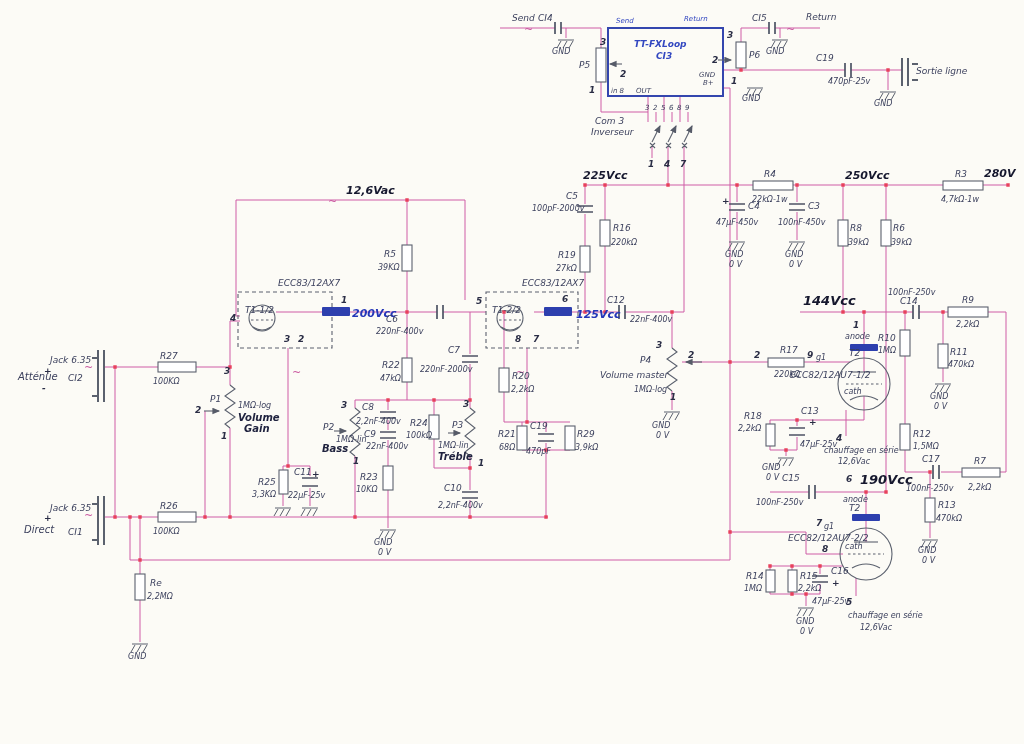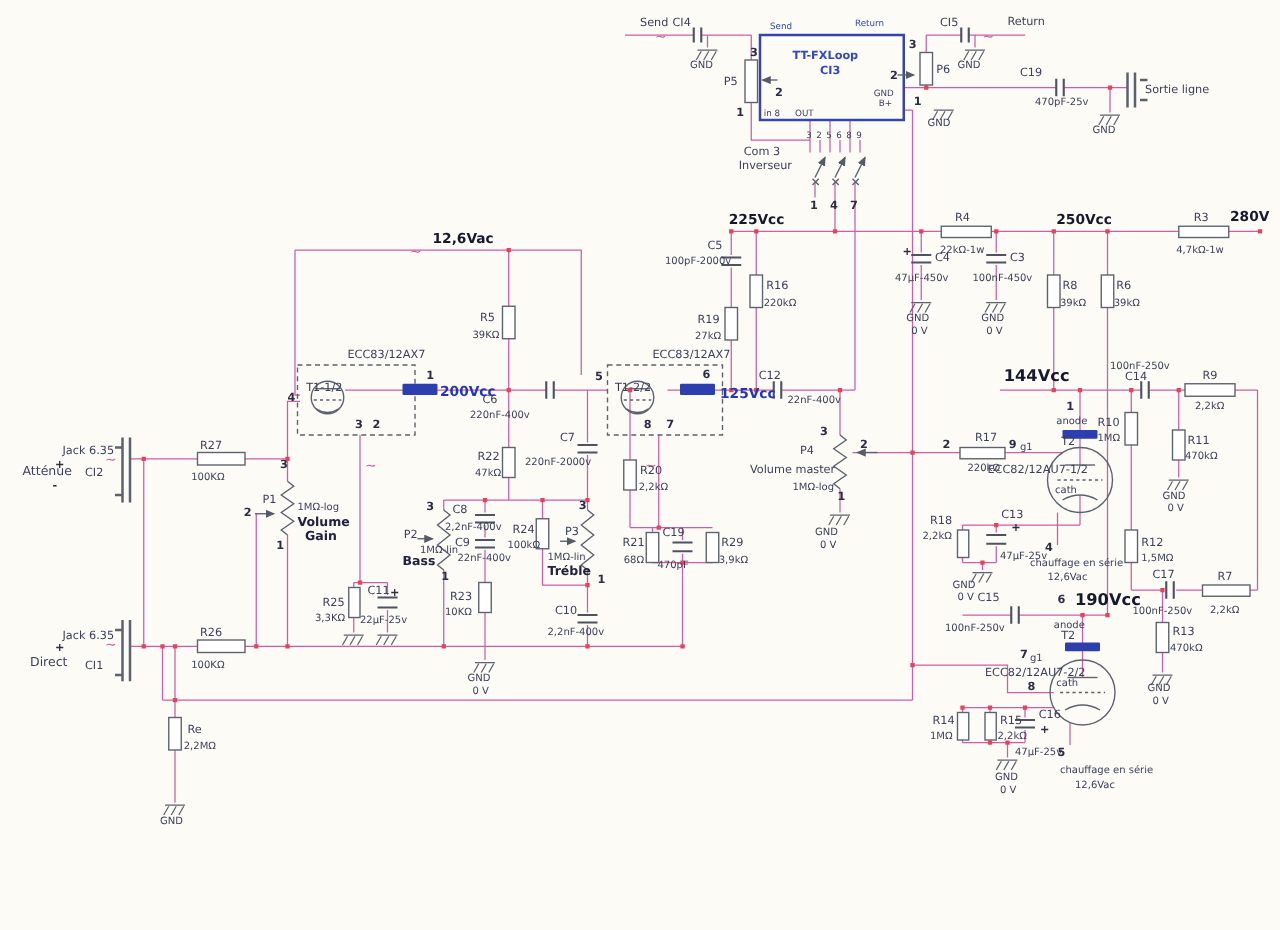--- a/index.html
+++ b/index.html
@@ -1,16 +1,16 @@
 <!DOCTYPE html>
 <html><head>
 <meta charset="utf-8">
 <style>
   html,body{margin:0;padding:0;background:#e8e8e4;}
-  .page{width:1024px;height:744px;background:#fcfbf6;position:relative;overflow:hidden;}
+  .page{width:1024px;height:744px;background:#fcfbf6;position:relative;overflow:hidden;font-style:italic;}
   svg{display:block;}
   svg text{font-family:"DejaVu Sans",sans-serif;fill:#3a3f5c;}
   .wire{stroke:#cf5ca6;stroke-width:1;fill:none;}
   .comp{stroke:#5b616e;stroke-width:1.1;fill:none;}
   .jack{stroke:#5b616e;stroke-width:2;fill:none;}
   .capb{stroke:#4d5364;stroke-width:1.7;fill:none;}
   .rbox{stroke:#5b616e;stroke-width:1.1;fill:#ffffff;}
   .dash{stroke-dasharray:4 3;}
   .gdash{stroke-dasharray:2.5 2.5;}
   .bluebox{stroke:#3446ae;stroke-width:2;fill:none;}

